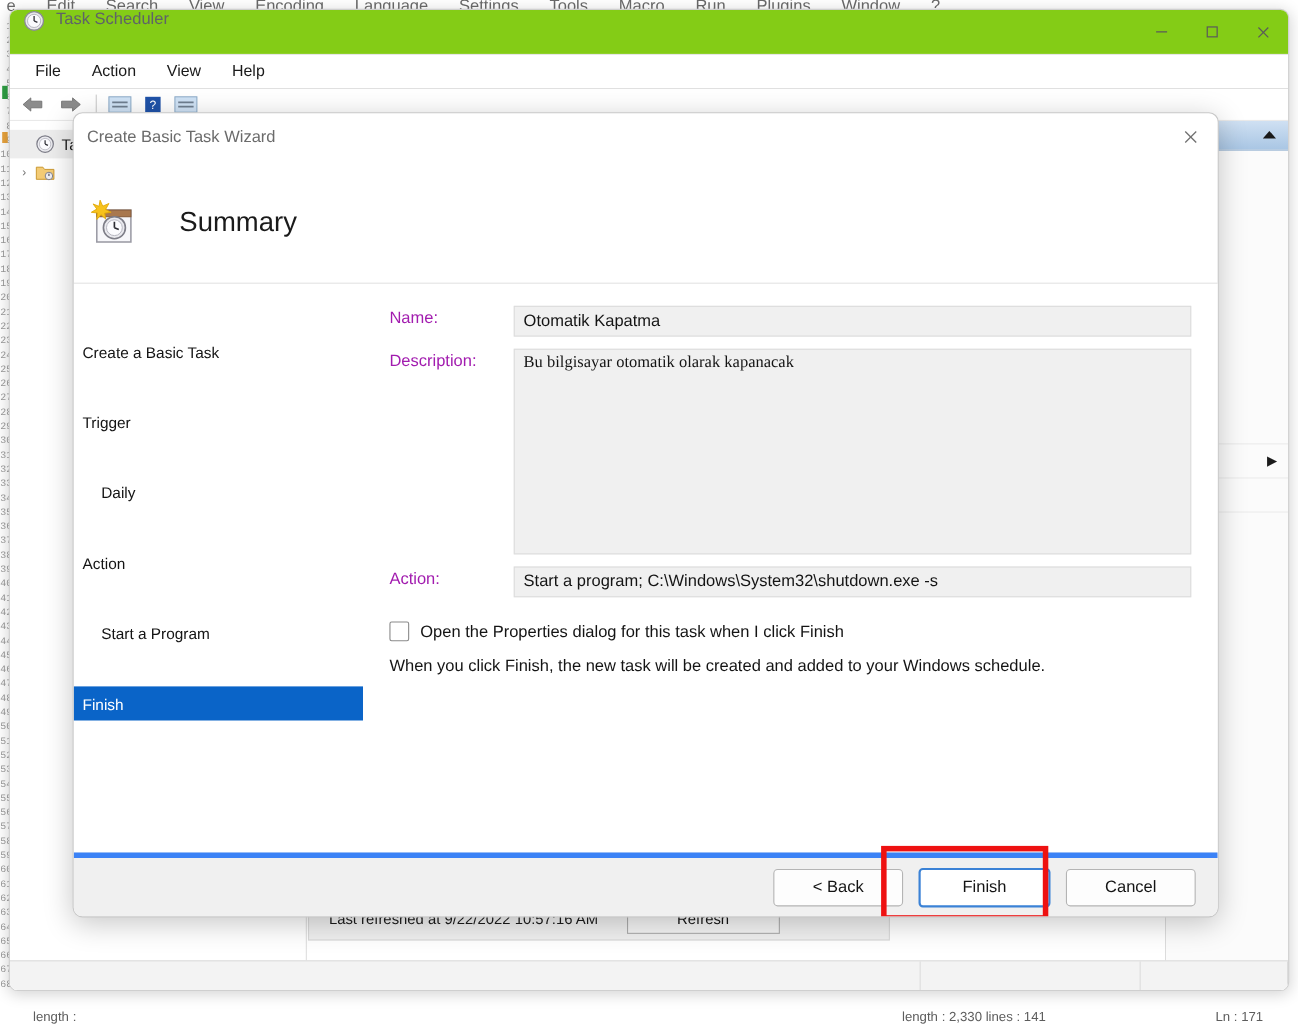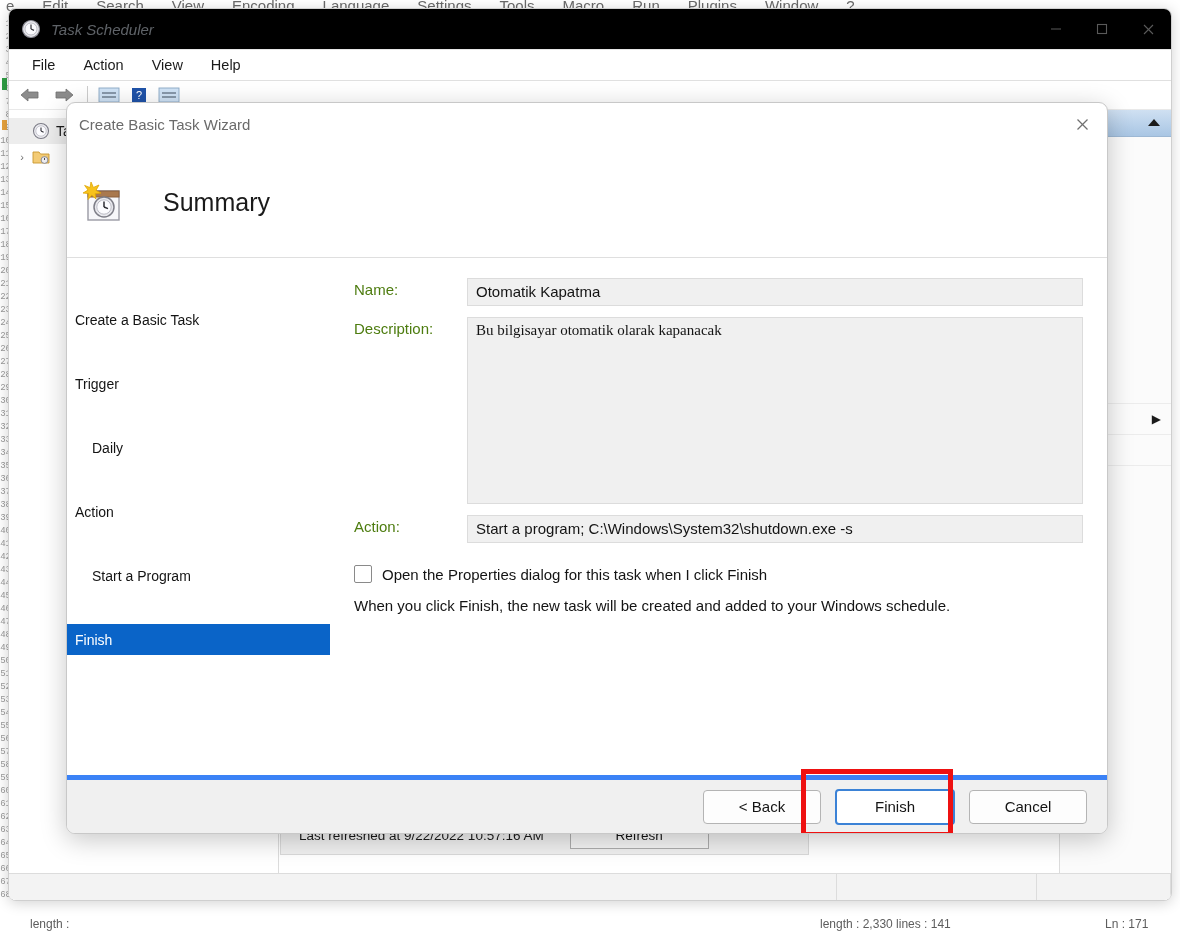--- a/index.html
+++ b/index.html
@@ -78,24 +78,22 @@
     background: #ffffff;
     border: 1px solid #cfcfcf;
     border-radius: 8px;
     box-shadow: 0 2px 14px rgba(0,0,0,0.18);
     overflow: hidden;
     box-sizing: border-box;
   }
   .ts-titlebar {
     position: relative;
     height: 40px;
-    background: #000000;
-    display: flex;
-    align-items: center;
-    font-style: italic;
+    background: #84cc16;
+    display: flex;
   }
   .ts-appicon {
     margin-left: 12px;
     width: 20px; height: 20px;
     flex: none;
   }
   .ts-title {
     margin-left: 10px;
     font-size: 15px;
     color: #5f6368;
@@ -316,21 +314,21 @@
   }
   .frow {
     display: flex;
     align-items: flex-start;
     margin-bottom: 11px;
   }
   .flabel {
     width: 113px;
     flex: none;
     font-size: 15px;
-    color: #4d7c0f;
+    color: #a21caf;
     padding-top: 3px;
   }
   .fvalue {
     flex: 1;
     background: #f0f0f0;
     border: 1px solid #dcdcdc;
     font-size: 15px;
     color: #141414;
     padding: 4px 8px;
     box-sizing: border-box;

